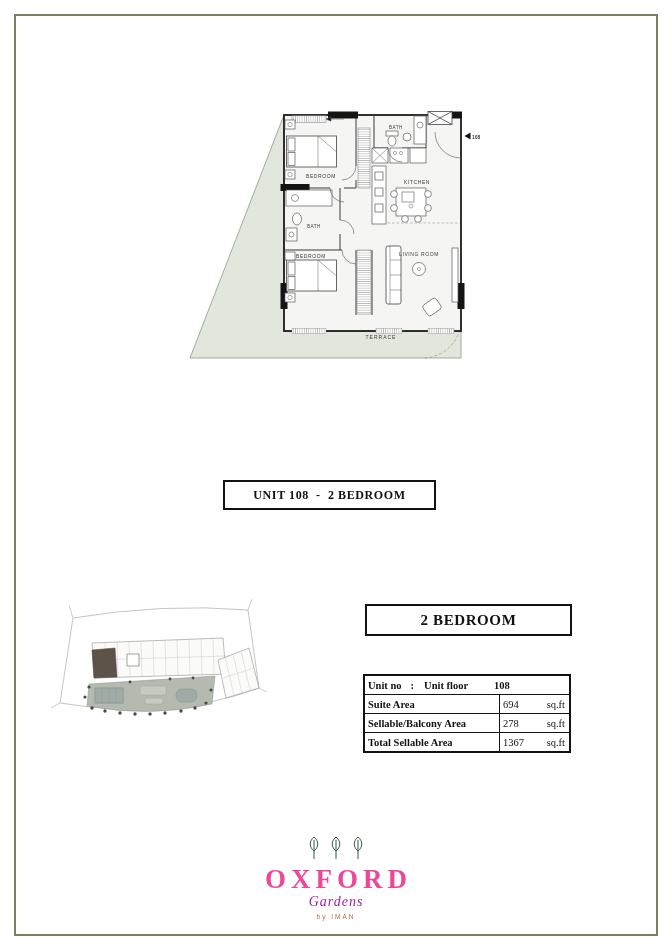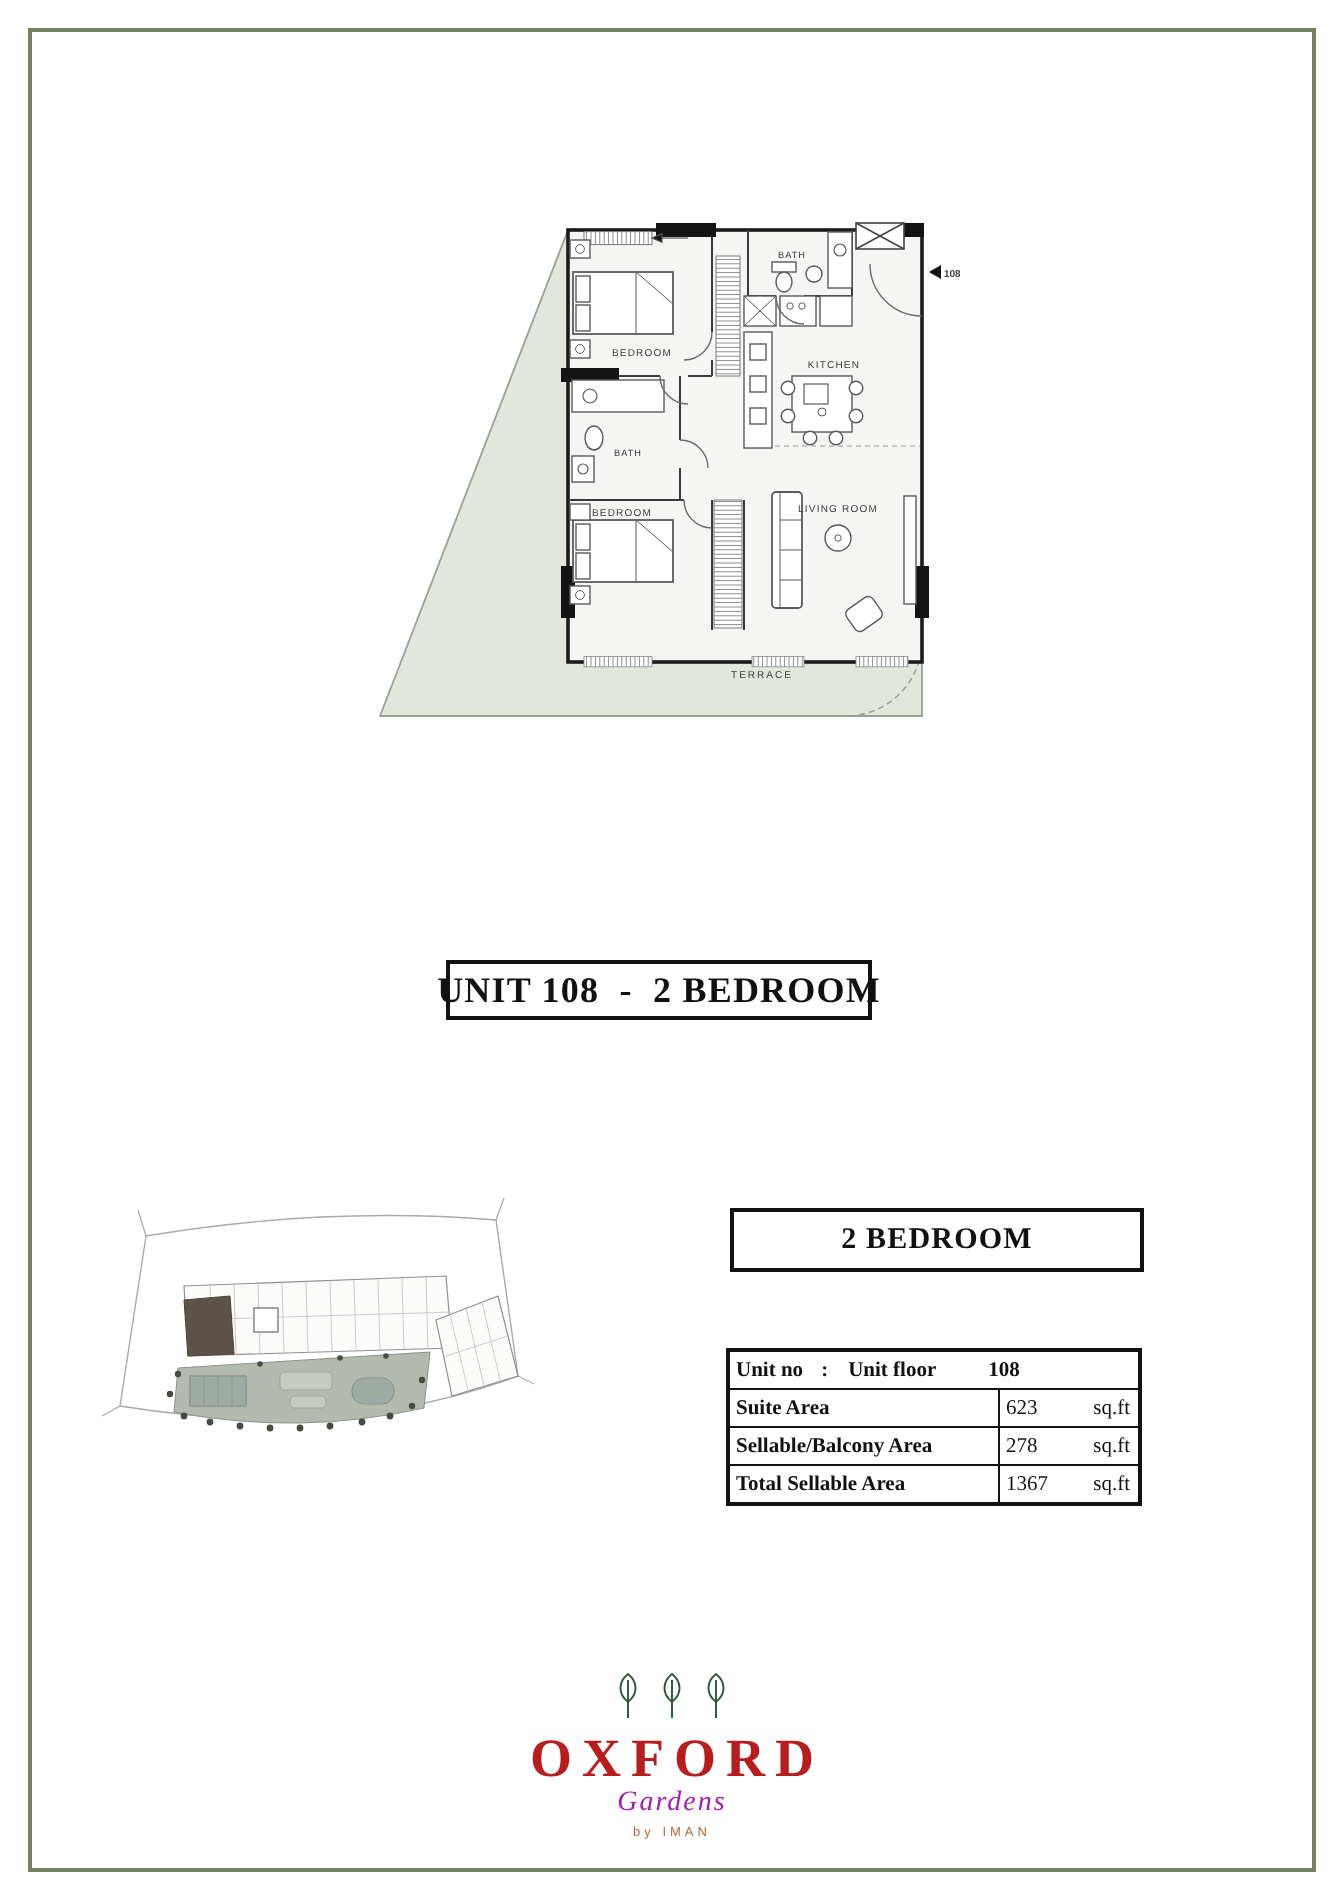--- a/index.html
+++ b/index.html
@@ -12,40 +12,40 @@
   .plan svg{width:100%;height:100%;display:block;}
   .plan text{font-family:"Liberation Sans", sans-serif;fill:#3c3c3c;}
 
   
   .keyplan{position:absolute;left:45px;top:598px;width:235px;height:135px;}
   .keyplan svg{width:100%;height:100%;display:block;}
 
   
   .banner{position:absolute;border:2px solid #121212;background:#fff;display:flex;
           align-items:center;justify-content:center;font-weight:bold;white-space:pre;}
-  .banner-main{left:223px;top:480px;width:209px;height:26px;font-size:18px;letter-spacing:0.6px;}
+  .banner-main{left:223px;top:480px;width:209px;height:26px;font-size:12px;letter-spacing:0.6px;}
   .banner-sub{left:365px;top:604px;width:203px;height:28px;font-size:15px;letter-spacing:0.6px;}
 
   
   .spec-table{position:absolute;left:363px;top:674px;width:204px;border:2px solid #121212;
               font-size:10.5px;background:#fff;}
   .t-row{display:flex;align-items:center;height:18px;border-top:1px solid #121212;}
   .t-row:first-child{border-top:none;font-weight:bold;}
   .t-head{padding-left:3px;}
   .t-head .sep{margin-left:9px;}
   .t-head .floor{margin-left:10px;}
   .t-head .unum{margin-left:26px;}
   .t-label{flex:1;height:100%;display:flex;align-items:center;padding:0 3px;
            border-right:1px solid #121212;font-weight:bold;}
   .t-val{width:62px;display:flex;justify-content:space-between;align-items:center;padding:0 4px 0 3px;}
 
   
   .logo{position:absolute;left:0;top:835px;width:672px;text-align:center;}
   .logo .trees{display:block;margin:0 auto;}
-  .logo .wordmark{font-size:27px;font-weight:bold;letter-spacing:5px;color:#b91c1c;
+  .logo .wordmark{font-size:27px;font-weight:bold;letter-spacing:5px;color:#ec4899;
                   line-height:1.05;margin-left:5px;}
   .logo .script{font-size:14px;font-style:italic;color:#a21caf;line-height:1.1;
                 letter-spacing:1px;margin-top:1px;}
   .logo .byline{font-size:6.5px;letter-spacing:2px;color:#b66a3c;margin-top:3px;
                 font-family:"Liberation Sans", sans-serif;}
 </style>
 </head>
 <body>
 
 <div class="page">
@@ -291,21 +291,21 @@
   <div class="spec-table">
     <div class="t-row t-head">
       <span>Unit no</span>
       <span class="sep">:</span>
       <span class="floor">Unit floor</span>
       <span class="unum">108</span>
     </div>
     <div class="t-row">
       <div class="t-label">Suite Area</div>
       <div class="t-val">
-        <span>623</span>
+        <span>694</span>
         <span>sq.ft</span>
       </div>
     </div>
     <div class="t-row">
       <div class="t-label">Sellable/Balcony Area</div>
       <div class="t-val">
         <span>278</span>
         <span>sq.ft</span>
       </div>
     </div>

